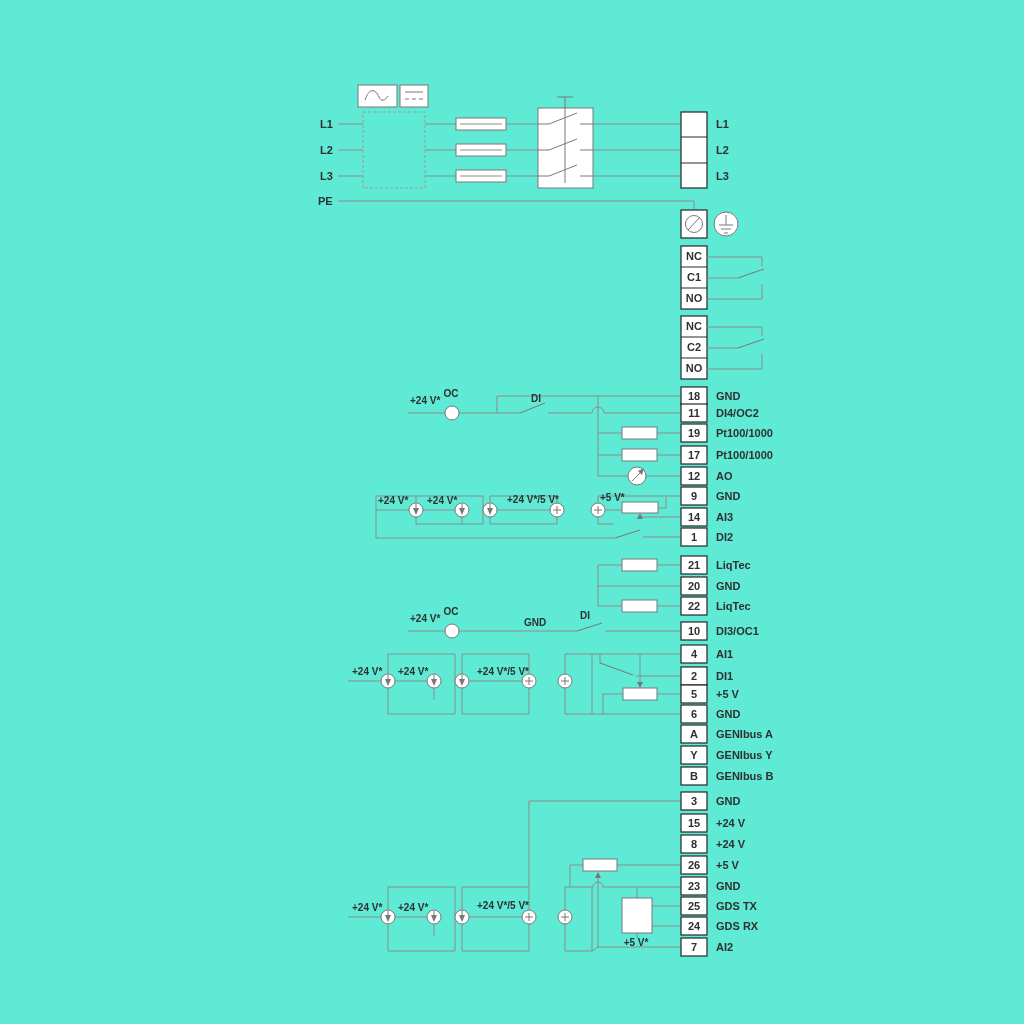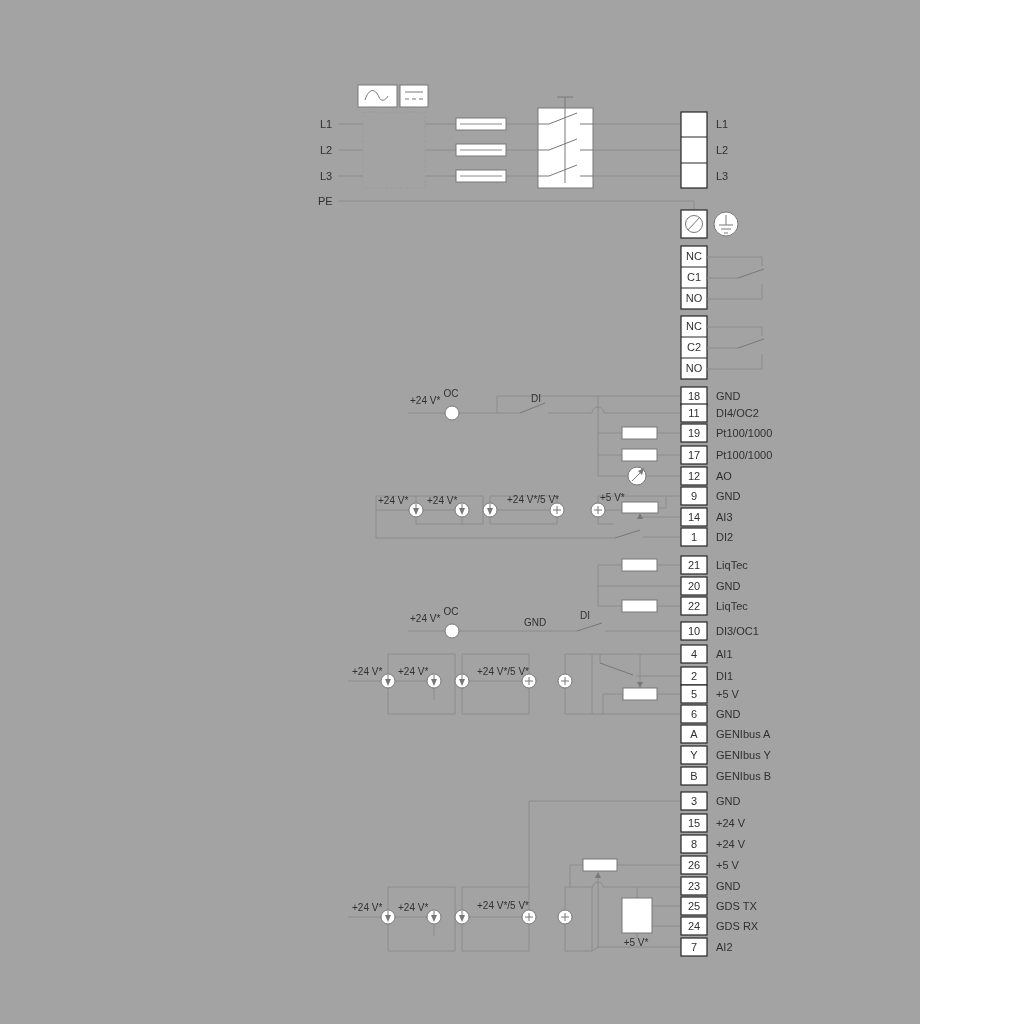--- a/index.html
+++ b/index.html
@@ -1,16 +1,16 @@
 <!DOCTYPE html>
 <html><head>
 <meta charset="utf-8">
 <style>
   html,body{margin:0;padding:0;background:#ffffff;}
-  .stage{width:920px;height:1024px;position:relative;background:#a3a3a3;}
+  .stage{width:1024px;height:1024px;position:relative;background:#5eead4;font-weight:bold;}
   svg{display:block;}
   .w{stroke:#8c8c8c;fill:none;stroke-width:1;}
   .c{stroke:#787878;fill:none;stroke-width:1;}
   .cf{stroke:#787878;fill:#ffffff;stroke-width:1;}
   .tb{fill:#ffffff;stroke:#262626;stroke-width:1.2;}
   .tdiv{stroke:#262626;stroke-width:1;}
   .dash{stroke:#9c9c9c;fill:none;stroke-width:1;stroke-dasharray:3,2;}
   .fc{fill:#787878;stroke:none;}
   text{font-family:"Liberation Sans","DejaVu Sans",sans-serif;fill:#303030;}
   .tn{font-size:11px;text-anchor:middle;}

